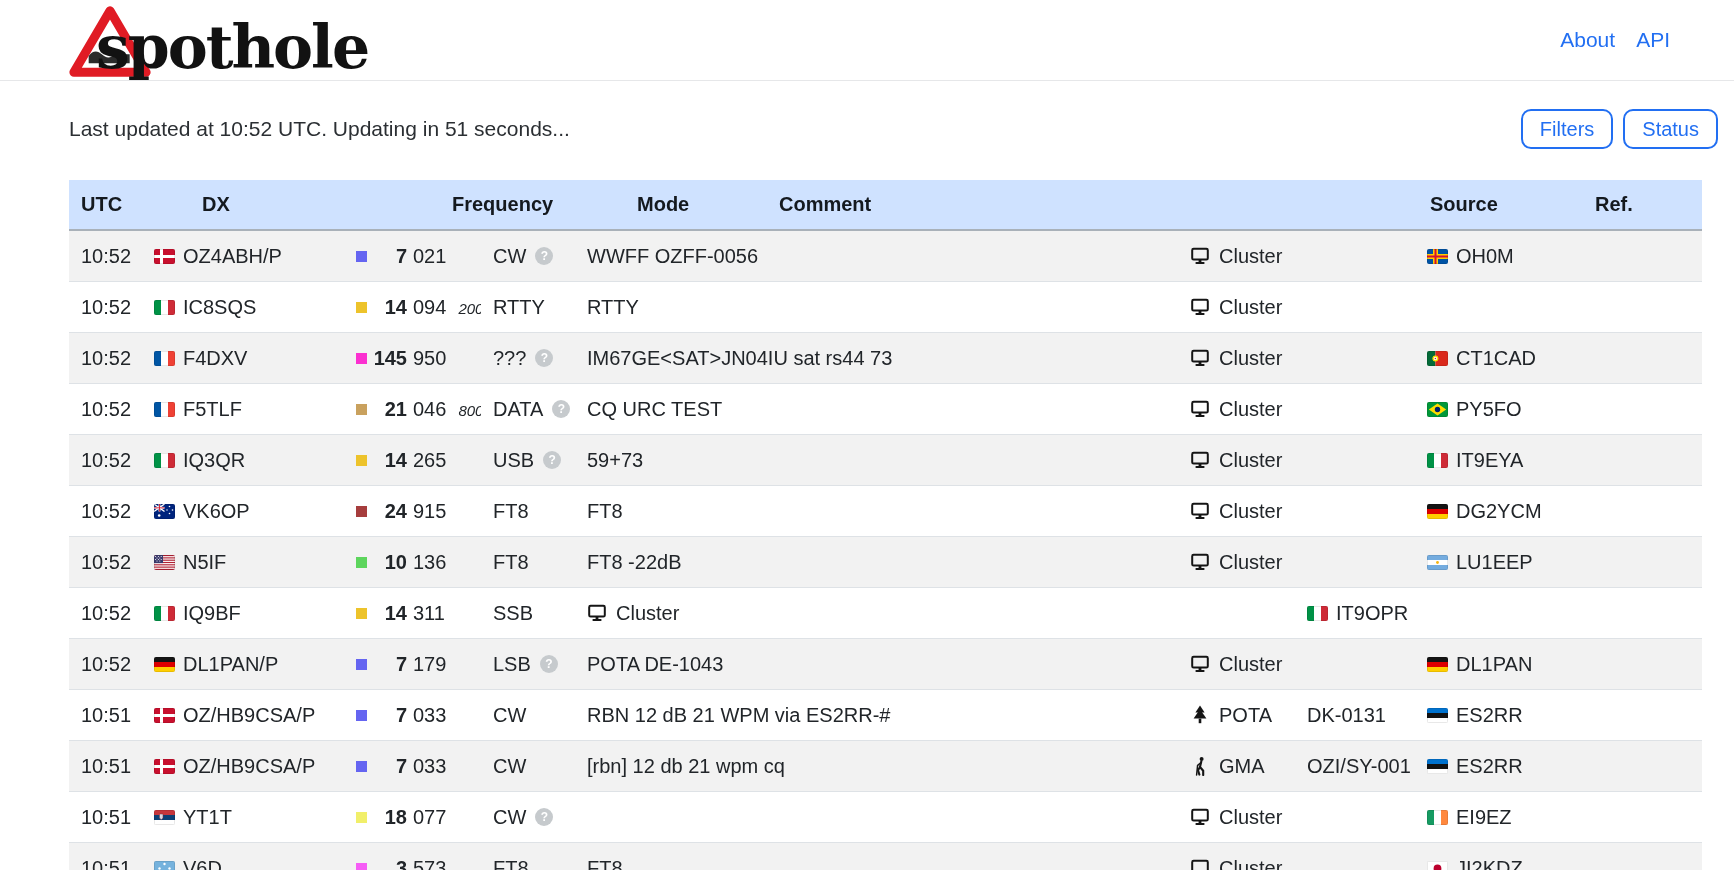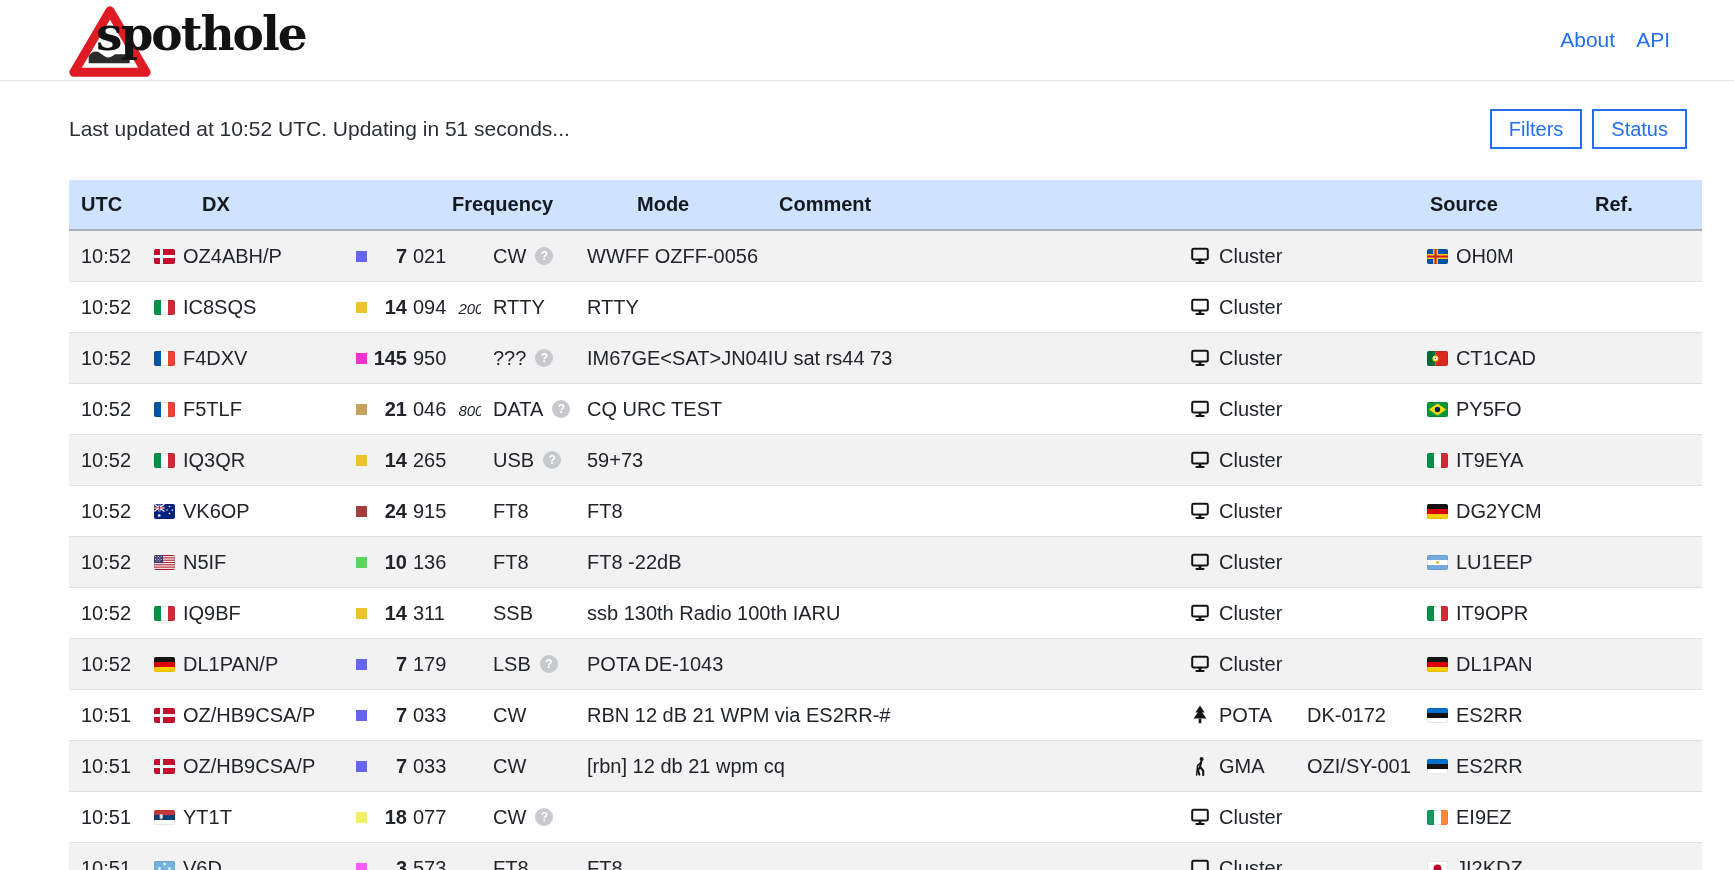--- a/index.html
+++ b/index.html
@@ -15,35 +15,35 @@
     font-family:"Liberation Sans",sans-serif;color:#212529;
   }
   
   .topbar{
     height:81px;border-bottom:1px solid #e6e7e9;
     display:flex;align-items:center;position:relative;
   }
   .logo{position:relative;margin-left:69px;width:330px;height:81px;}
   .logo-tri{position:absolute;left:0;top:5px;}
   .logo-text{
-    position:absolute;left:27px;top:6px;
-    font-family:"DejaVu Serif",serif;font-weight:700;font-size:47px;
+    position:absolute;left:27px;top:12px;
+    font-family:"DejaVu Serif",serif;font-weight:700;font-size:60px;
     letter-spacing:-2px;color:#121212;
   }
   .topnav{margin-left:auto;margin-right:64px;display:flex;gap:21px;}
   .topnav a{color:var(--accent);text-decoration:none;font-size:21px;cursor:pointer;}
   
   .toolbar{
-    margin:23px 47px 0 69px;display:flex;align-items:center;height:50px;
+    margin:23px 16px 0 69px;display:flex;align-items:center;height:50px;
   }
   .status-line{font-size:21px;color:#2b2f33;}
   .btns{margin-left:auto;display:flex;gap:10px;}
   .btn{
     font-family:inherit;font-size:20px;color:var(--accent);
-    background:#fff;border:2px solid var(--accent);border-radius:0;
+    background:#fff;border:2px solid var(--accent);border-radius:10px;
     padding:6px 17px;cursor:pointer;line-height:1.2;
   }
   
   .spot-table{margin:26px 32px 0 69px;}
   .thead,.tr{
     display:grid;
     grid-template-columns:73px 202px 137px 94px 603px 117px 120px 1fr;
     align-items:center;height:51px;
   }
   .thead{
@@ -468,21 +468,20 @@
         <div class="td c-freq">
           <span class="band-square" style="background: rgb(237, 195, 43);"></span>
           <span class="freq-text">
             <span class="f-mhz">14</span>
             <span class="f-khz">311</span>
           </span>
         </div>
         <div class="td c-mode">
           <span>SSB</span>
         </div>
-        <div class="td c-comment">ssb 130th Radio 100th IARU</div>
         <div class="td c-source">
           <span class="src-icon"><svg width="20" height="20" viewBox="0 0 20 20" xmlns="http://www.w3.org/2000/svg">
               <rect x="2.2" y="2.8" width="15.6" height="10.8" rx="1.4" fill="none" stroke="#151515" stroke-width="2"></rect>
               <rect x="8.6" y="13.6" width="2.8" height="2.4" fill="#151515"></rect>
               <rect x="5.4" y="16" width="9.2" height="2" rx="1" fill="#151515"></rect>
             </svg></span>
           <span>Cluster</span>
         </div>
         <div class="td c-ref"></div>
         <div class="td c-de">
@@ -568,21 +567,21 @@
         </div>
         <div class="td c-comment">RBN 12 dB 21 WPM via ES2RR-#</div>
         <div class="td c-source">
           <span class="src-icon"><svg width="20" height="20" viewBox="0 0 20 20" xmlns="http://www.w3.org/2000/svg">
               <polygon points="10,0.5 14.6,7.4 5.4,7.4" fill="#151515"></polygon>
               <polygon points="10,4.2 16.4,13.6 3.6,13.6" fill="#151515"></polygon>
               <rect x="8.7" y="13.6" width="2.6" height="4.6" fill="#151515"></rect>
             </svg></span>
           <span>POTA</span>
         </div>
-        <div class="td c-ref">DK-0172</div>
+        <div class="td c-ref">DK-0131</div>
         <div class="td c-de">
           <span class="flag">
             <svg width="21" height="15" viewBox="0 0 21 15" xmlns="http://www.w3.org/2000/svg">
               <rect width="21" height="5" fill="#0072ce"></rect>
               <rect y="5" width="21" height="5" fill="#121212"></rect>
               <rect y="10" width="21" height="5" fill="#fff"></rect>
               <rect x="0.25" y="0.25" width="20.5" height="14.5" fill="none" stroke="rgba(0,0,0,0.18)" stroke-width="0.5"></rect>
             </svg>
           </span>
           <span class="call">ES2RR</span>

